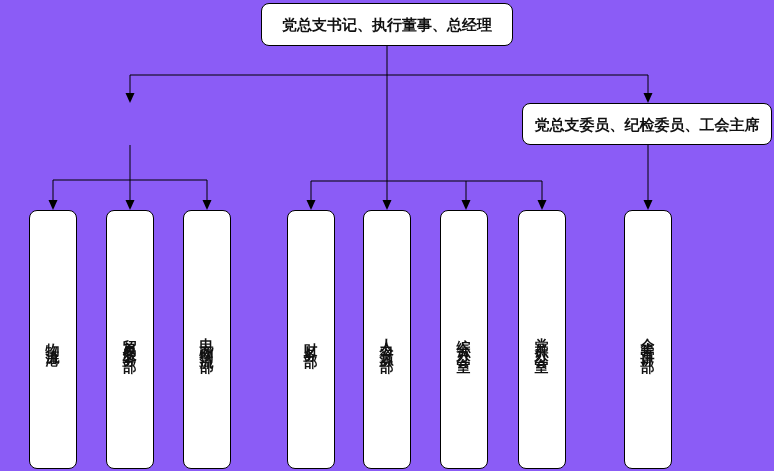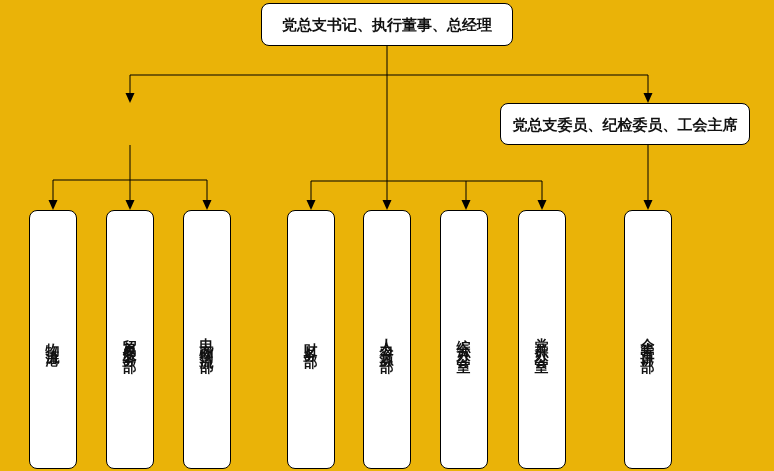--- a/index.html
+++ b/index.html
@@ -5,21 +5,21 @@
   html, body {
     margin: 0;
     padding: 0;
     background: #ffffff;
     font-family: "Liberation Sans", "DejaVu Sans", sans-serif;
   }
   .canvas {
     position: relative;
     width: 774px;
     height: 471px;
-    background: #eab308;
+    background: #8b5cf6;
     overflow: hidden;
   }
   .connectors {
     position: absolute;
     left: 0;
     top: 0;
     width: 774px;
     height: 471px;
     pointer-events: none;
   }
@@ -46,21 +46,21 @@
   .vtext {
     writing-mode: vertical-rl;
     text-orientation: upright;
     letter-spacing: 5px;
     line-height: 1;
     white-space: nowrap;
   }
   
   .root    { left: 261px; top: 3px;   width: 252px; height: 43px; }
   .mgr-l   { left: 2px;   top: 103px; width: 257px; height: 42px; }
-  .mgr-r   { left: 500px; top: 103px; width: 250px; height: 42px; }
+  .mgr-r   { left: 522px; top: 103px; width: 250px; height: 42px; }
   .dept    { top: 210px;  width: 48px; height: 259px; }
   .d0 { left: 29px;  }
   .d1 { left: 106px; }
   .d2 { left: 183px; }
   .d3 { left: 287px; }
   .d4 { left: 363px; }
   .d5 { left: 440px; }
   .d6 { left: 518px; }
   .d7 { left: 624px; }
 </style>

